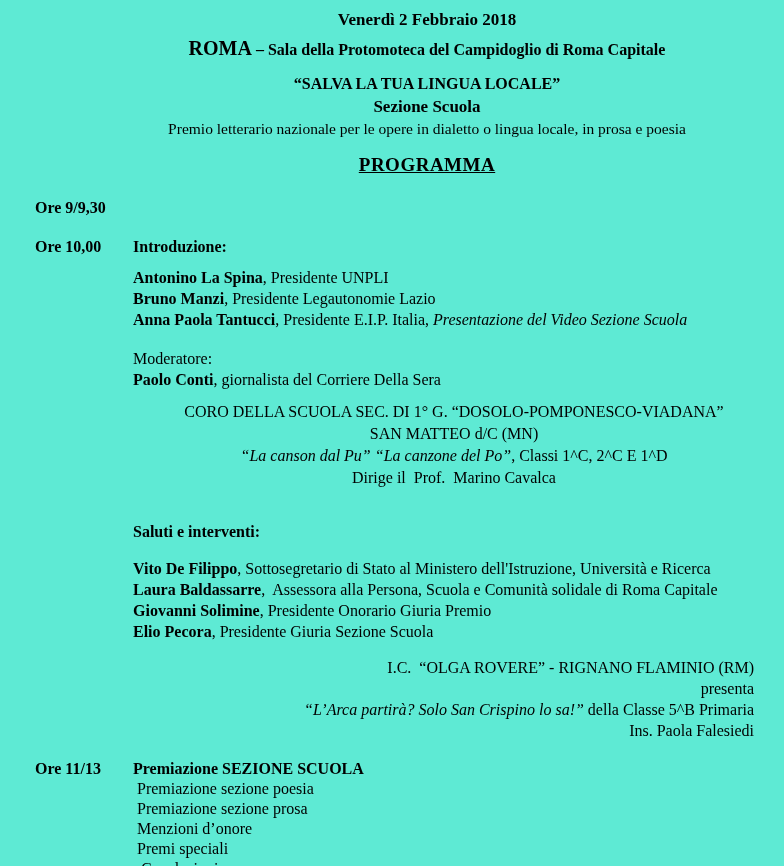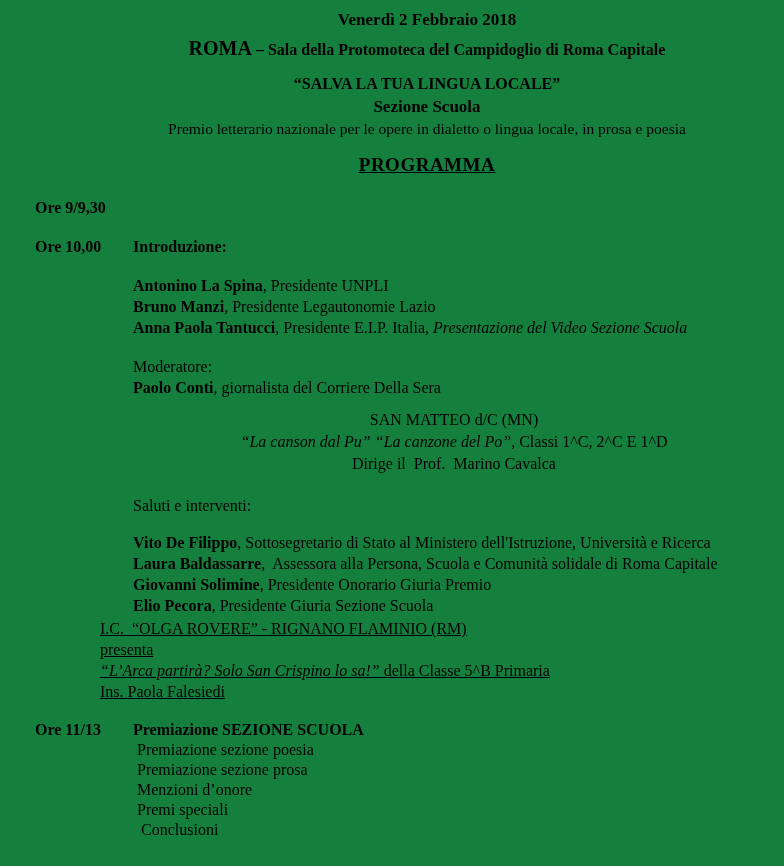--- a/index.html
+++ b/index.html
@@ -1,17 +1,17 @@
 <!DOCTYPE html>
 <html><head>
 <meta charset="utf-8">
 <style>
   html, body { margin:0; padding:0; background:#ffffff; }
   body { font-family:"Liberation Serif","DejaVu Serif",serif; color:#000; }
-  .page { width:784px; height:866px; overflow:hidden; box-sizing:border-box; padding-top:9px; background:#15803d; }
+  .page { width:784px; height:866px; overflow:hidden; box-sizing:border-box; padding-top:9px; background:#5eead4; }
   span { white-space:pre-wrap; }
   .b { font-weight:bold; }
   .i { font-style:italic; }
 
   .header { text-align:center; margin-left:70px; }
   .date-line { font-size:17px; font-weight:bold; line-height:22px; }
   .roma-line { font-size:16px; font-weight:bold; line-height:24px; margin-top:5px; }
   .roma-city { font-size:20px; }
   .event-title { font-size:16px; font-weight:bold; line-height:25px; margin-top:9px; }
   .event-section { font-size:17px; font-weight:bold; line-height:22px; }
@@ -20,26 +20,26 @@
   .prog-heading span { text-decoration:underline; letter-spacing:0.5px; }
 
   .row { display:flex; font-size:16px; line-height:21px; }
   .row .time { margin-left:35px; width:98px; font-weight:bold; flex:none; }
   .row .rtitle { font-weight:bold; }
   .row-1 { margin-top:20px; }
   .row-2 { margin-top:18px; }
   .row-3 { margin-top:17px; }
 
   .block { margin-left:133px; font-size:16px; line-height:21px; }
-  .intro-speakers { margin-top:18px; }
+  .intro-speakers { margin-top:10px; }
   .moderator-block { margin-top:18px; }
   .choir-block { margin-top:11px; margin-left:133px; margin-right:9px; text-align:center; font-size:16px; line-height:22px; }
-  .saluti-heading { margin-top:20px; font-weight:normal; }
+  .saluti-heading { margin-top:32px; font-weight:bold; }
   .greet-speakers { margin-top:16px; }
-  .school-block { margin-top:2px; margin-left:100px; margin-right:30px; text-align:left; font-size:16px; line-height:21px;text-decoration:underline; }
+  .school-block { margin-top:15px; margin-left:100px; margin-right:30px; text-align:right; font-size:16px; line-height:21px; }
   .award-items { margin-left:137px; font-size:16px; line-height:20px; }
 </style>
 </head>
 <body>
 
 <div class="page">
 
   <div class="header">
     <div class="date-line"><span>Venerdì 2 Febbraio 2018</span></div>
     <div class="roma-line"><span class="roma-city">ROMA</span><span> – Sala della Protomoteca del Campidoglio di Roma Capitale</span></div>
@@ -63,20 +63,21 @@
     <div><span class="b">Bruno Manzi</span><span>, Presidente Legautonomie Lazio</span><span class="i"></span></div>
     <div><span class="b">Anna Paola Tantucci</span><span>, Presidente E.I.P. Italia, </span><span class="i">Presentazione del Video Sezione Scuola</span></div>
   </div>
 
   <div class="block moderator-block">
     <div><span>Moderatore:</span></div>
     <div><span class="b">Paolo Conti</span><span>, giornalista del Corriere Della Sera</span></div>
   </div>
 
   <div class="choir-block">
+    <div><span>CORO DELLA SCUOLA SEC. DI 1° G. “DOSOLO-POMPONESCO-VIADANA”</span></div>
     <div><span>SAN MATTEO d/C (MN)</span></div>
     <div><span class="i">“La canson dal Pu” “La canzone del Po”</span><span>, Classi 1^C, 2^C E 1^D</span></div>
     <div><span>Dirige il  Prof.  Marino Cavalca</span></div>
   </div>
 
   <div class="block saluti-heading"><span>Saluti e interventi:</span></div>
 
   <div class="block greet-speakers">
     <div><span class="b">Vito De Filippo</span><span>, Sottosegretario di Stato al Ministero dell'Istruzione, Università e Ricerca</span></div>
     <div><span class="b">Laura Baldassarre</span><span>,  Assessora alla Persona, Scuola e Comunità solidale di Roma Capitale</span></div>

